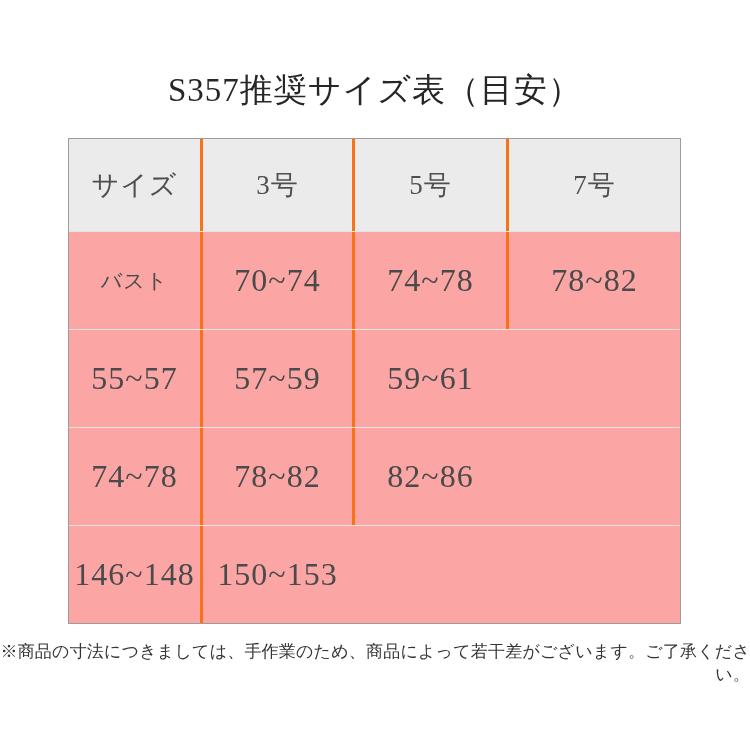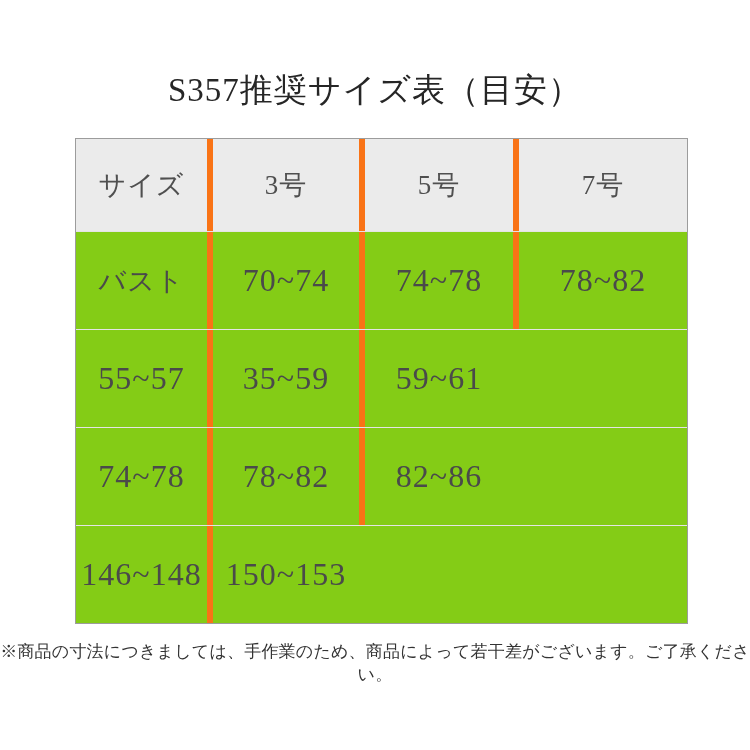--- a/index.html
+++ b/index.html
@@ -32,56 +32,55 @@
     letter-spacing: 1px;
     color: #14532d;
     margin-top: 38px;
   }
   .size-table {
     position: absolute;
     left: 68px;
     top: 138px;
     width: 613px;
     border: 1px solid #9c9c9c;
-    background: #84cc16;
-    margin-left: 7px;
+    background: #fca5a5;
   }
   .t-row {
     display: grid;
     grid-template-columns: 131px 152px 154px 1fr;
     height: 98px;
   }
   .t-row + .t-row { border-top: 1px solid #e4e4e4; }
   .t-row.header {
     height: 92px;
     background: #ebebeb;
   }
   .t-cell {
     display: flex;
     align-items: center;
     justify-content: center;
     font-size: 32px;
     color: #4a4a4a;
     letter-spacing: 1px;
   }
-  .t-cell + .t-cell { border-left: 6px solid #f97316; }
+  .t-cell + .t-cell { border-left: 3px solid #f97316; }
   .t-row.header .t-cell {
     font-size: 27px;
     color: #4f4f4f;
   }
   .t-cell.row-label {
-    font-size: 27px;
+    font-size: 21px;
     color: #4a4a4a;
   }
   .footnote {
     position: absolute;
     top: 640px;
     left: 0;
     width: 100%;
-    text-align: center;
+    text-align: right;
     font-size: 17px;
     color: #333333;
     letter-spacing: 0.2px;
   }
 </style>
 </head>
 <body>
 
 <div class="page">
 
@@ -100,21 +99,21 @@
 
     <div class="t-row">
       <div class="t-cell row-label">バスト</div>
       <div class="t-cell">70~74</div>
       <div class="t-cell">74~78</div>
       <div class="t-cell">78~82</div>
     </div>
 
     <div class="t-row">
       <div class="t-cell">55~57</div>
-      <div class="t-cell">35~59</div>
+      <div class="t-cell">57~59</div>
       <div class="t-cell">59~61</div>
     </div>
 
     <div class="t-row">
       <div class="t-cell">74~78</div>
       <div class="t-cell">78~82</div>
       <div class="t-cell">82~86</div>
     </div>
 
     <div class="t-row">

